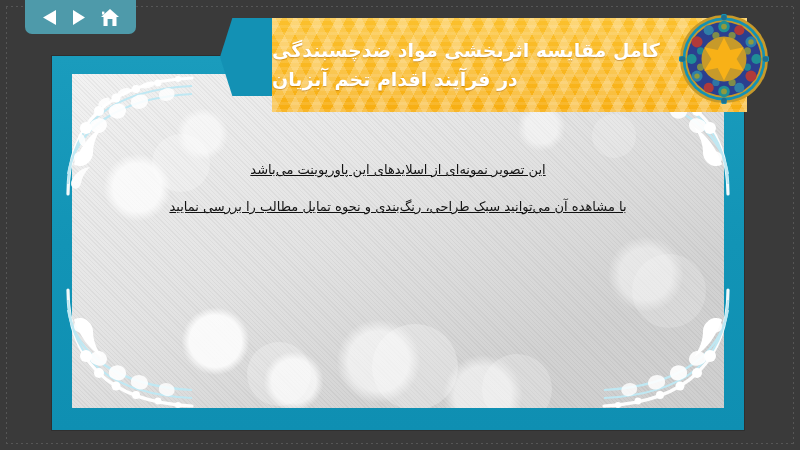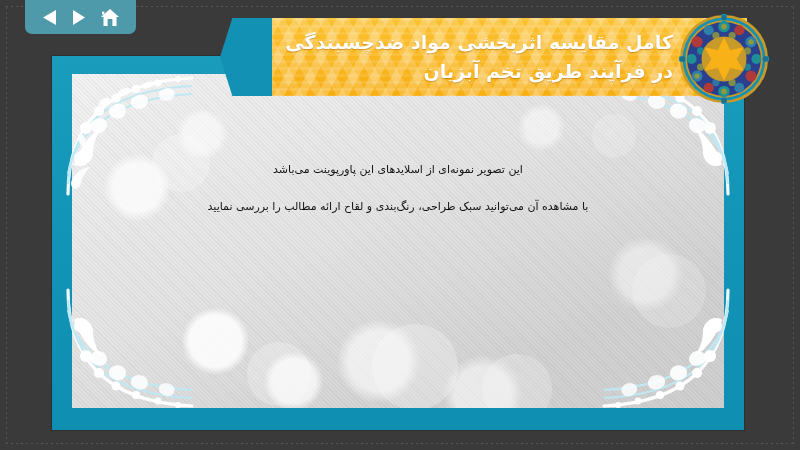--- a/index.html
+++ b/index.html
@@ -59,34 +59,34 @@
 
   
   .corner{position:absolute;width:150px;height:130px;pointer-events:none;}
   .c-tl{left:14px;top:12px;}
   .c-tr{right:14px;top:12px;transform:scaleX(-1);}
   .c-bl{left:14px;bottom:14px;transform:scaleY(-1);}
   .c-br{right:14px;bottom:14px;transform:scale(-1,-1);}
 
   
   #banner{
-    position:absolute;left:272px;top:18px;width:475px;height:78px;
+    position:absolute;left:272px;top:18px;width:475px;height:94px;
     background:
       repeating-linear-gradient(118deg,
         rgba(255,255,255,.22) 0 9px,
         rgba(255,255,255,0) 9px 19px),
       repeating-linear-gradient(62deg,
         rgba(255,255,255,.17) 0 9px,
         rgba(255,255,255,0) 9px 19px),
       repeating-linear-gradient(180deg,
         rgba(255,255,255,.10) 0 3px,
         rgba(255,255,255,0) 3px 7px),
       linear-gradient(180deg,#fbc02d 0%,#f9b721 55%,#f7ae12 100%);
     display:flex;flex-direction:column;justify-content:center;
-    align-items:flex-end;
+    align-items:flex-start;
     padding-right:74px;box-sizing:border-box;
     z-index:4;
   }
   #banner .tline{
     direction:rtl;color:#ffffff;
     font-size:19px;font-weight:bold;line-height:29px;
     white-space:nowrap;
     text-shadow:0 1px 1px rgba(150,85,0,.45);
   }
   
@@ -108,22 +108,22 @@
     z-index:8;
   }
   #navbar .nbtn{display:flex;align-items:center;justify-content:center;cursor:pointer;}
 
   
   #body-text{
     position:absolute;left:30px;right:30px;top:95px;
     direction:rtl;text-align:center;z-index:5;
   }
   #body-text .bline{
-    color:#121212;font-size:11px;line-height:37px;
-    font-weight:normal;white-space:nowrap;
+    color:#121212;font-size:13px;line-height:37px;
+    font-weight:normal;white-space:nowrap;text-decoration:underline;
   }
 </style>
 </head>
 <body>
 
 <div id="slide">
 
   <div class="frame-dots"></div>
 
   <div id="card">
@@ -235,30 +235,30 @@
         <path d="M12 84 c10-4 14 6 8 11 c-5 4-12 1-12-5 c0-4 2-5 4-6z" opacity=".9"></path>
         <path d="M28 52 c11-6 17 5 10 11 c-6 5-15 0-14-6 c0-3 2-4 4-5z" opacity=".9"></path>
         <path d="M46 38 c10-7 18 3 12 10 c-6 6-16 1-15-5 c0-3 1-4 3-5z" opacity=".9"></path>
         <path d="M68 29 c10-7 18 2 12 9 c-6 6-16 2-15-4 c0-3 1-4 3-5z" opacity=".85"></path>
         <path d="M96 22 c9-6 16 2 11 8 c-6 6-15 2-14-3 c0-3 1-4 3-5z" opacity=".8"></path>
       </g>
     </svg>
 
     <div id="body-text">
       <div class="bline">این تصویر نمونه‌ای از اسلایدهای این پاورپوینت می‌باشد</div>
-      <div class="bline">با مشاهده آن می‌توانید سبک طراحی، رنگ‌بندی و لقاح ارائه مطالب را بررسی نمایید</div>
+      <div class="bline">با مشاهده آن می‌توانید سبک طراحی، رنگ‌بندی و نحوه تمایل مطالب را بررسی نمایید</div>
     </div>
 
   </div>
 
   <div id="pennant"></div>
 
   <div id="banner">
     <div class="tline">کامل مقایسه اثربخشی مواد ضدچسبندگی</div>
-    <div class="tline">در فرآیند طریق تخم آبزیان</div>
+    <div class="tline">در فرآیند اقدام تخم آبزیان</div>
   </div>
 
   <svg id="medallion" viewBox="0 0 100 100">
     <circle cx="50" cy="50" r="49" fill="#c79a2a"></circle>
     <circle cx="50" cy="50" r="46" fill="#1491b4"></circle>
     <circle cx="50" cy="50" r="43" fill="#c79a2a"></circle>
     <circle cx="50" cy="50" r="41" fill="#2b3f8f"></circle>
     <g>
       <g id="florets">
         <circle cx="50" cy="14" r="6.4" fill="#1f8f96"></circle>

